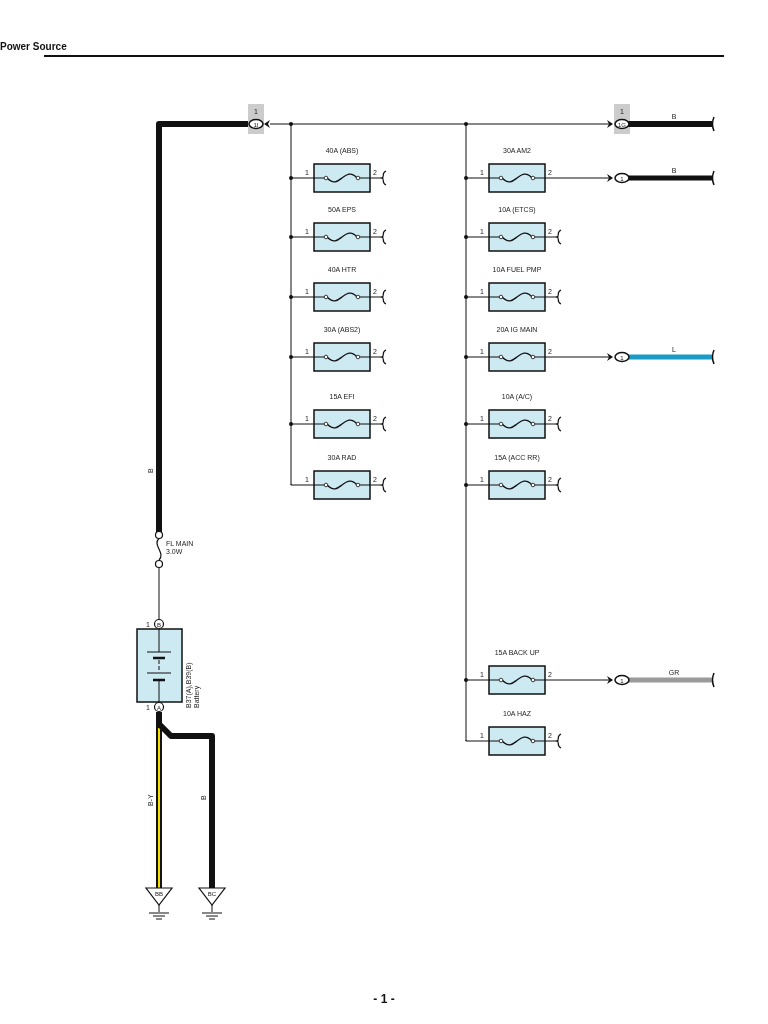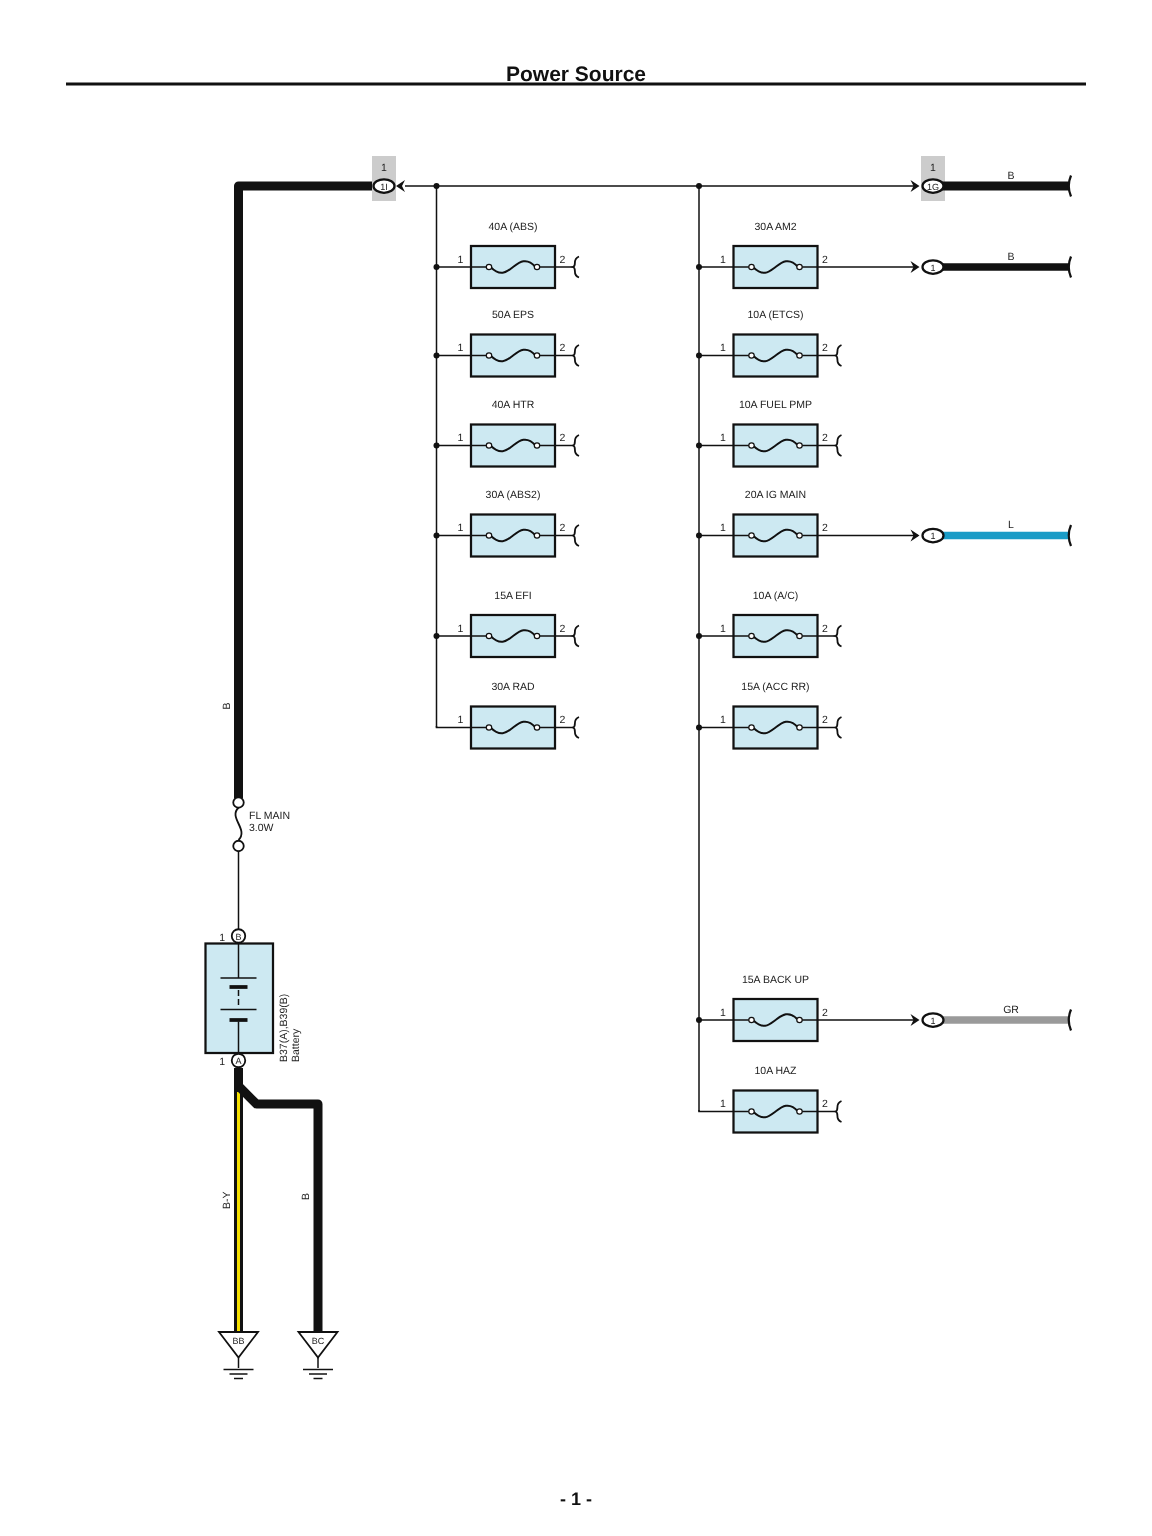--- a/index.html
+++ b/index.html
@@ -1,19 +1,19 @@
 <!DOCTYPE html>
 <html><head>
 <meta charset="utf-8">
 <style>
   html, body { margin: 0; padding: 0; background: #ffffff; }
   body { width: 768px; height: 1024px; position: relative; overflow: hidden;
          font-family: "Liberation Sans", sans-serif; }
-  .page-title { position: absolute; left: 0; width: 768px; top: 41px; text-align: center;
-                font-size: 14px; font-weight: bold; color: #111; }
+  .page-title { position: absolute; left: 0; width: 768px; top: 41px; 
+                font-size: 10px; font-weight: bold; color: #111; }
   .title-rule { position: absolute; left: 44px; width: 680px; top: 55px; height: 2px; background: #111; }
   .page-number { position: absolute; left: 0; width: 768px; top: 992px; text-align: center;
                  font-size: 12px; font-weight: bold; color: #111; }
   svg#diagram { position: absolute; left: 0; top: 0; }
   svg text { font-family: "Liberation Sans", sans-serif; fill: #222; }
 </style>
 </head>
 <body>
 
 <div class="page-title">Power Source</div>

